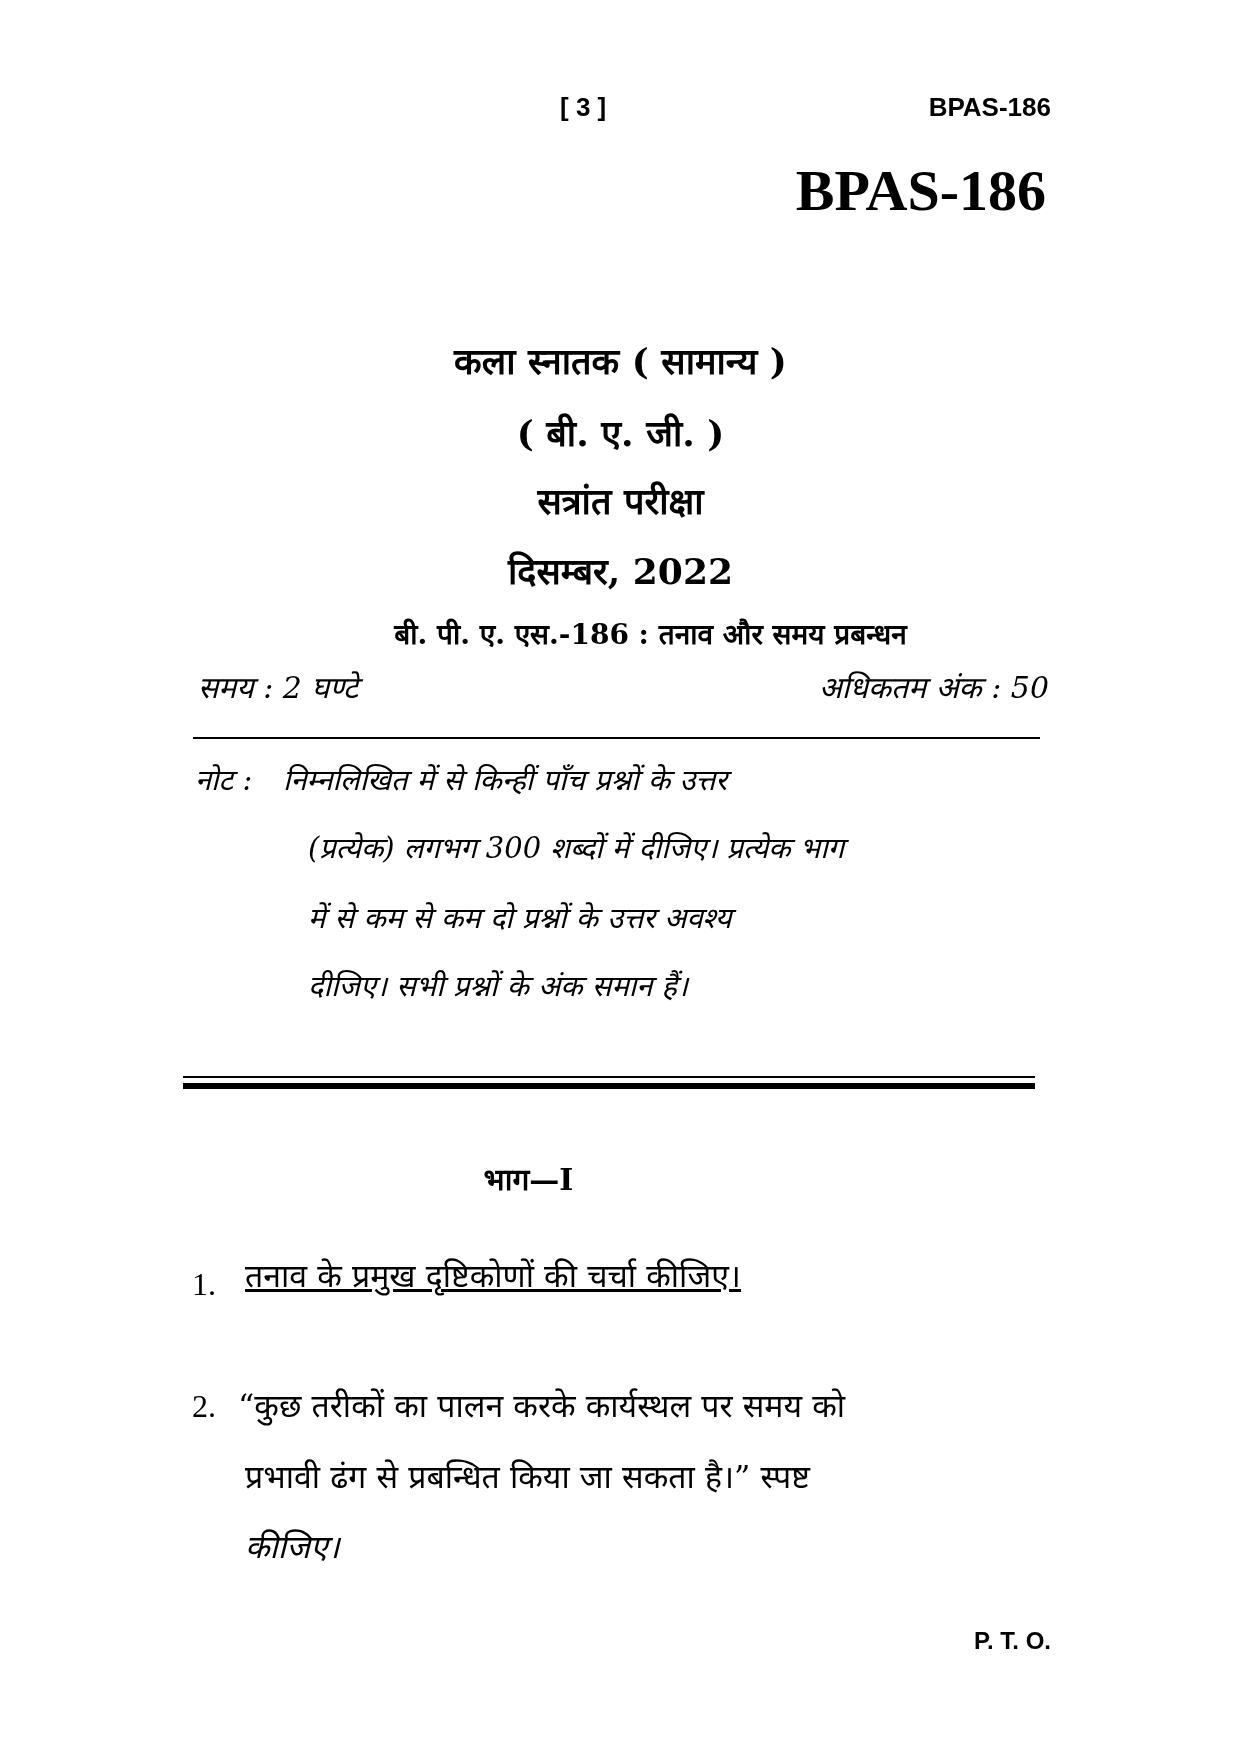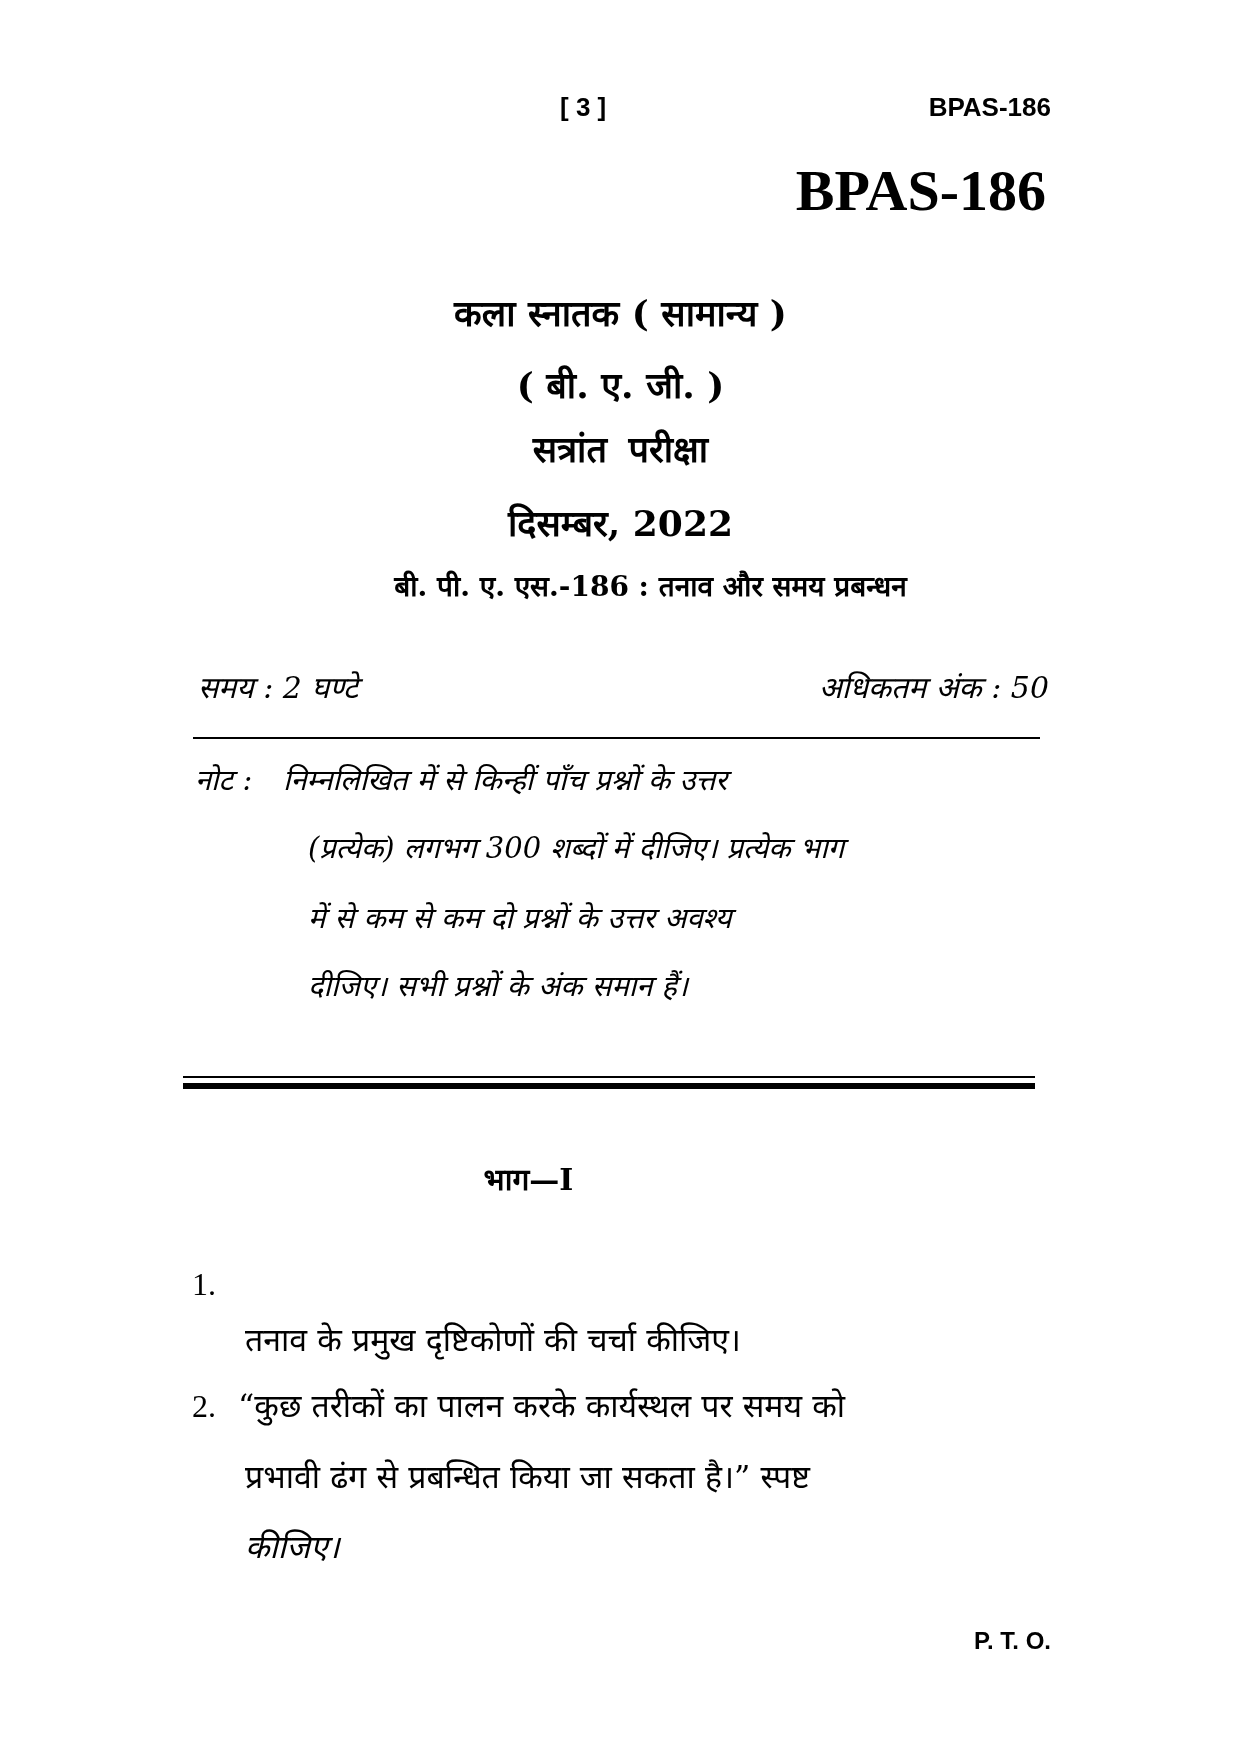--- a/index.html
+++ b/index.html
@@ -36,24 +36,25 @@
       font-family: "Liberation Serif", serif;
       font-weight: bold;
       font-size: 58px;
       line-height: 66px;
     }
     .center-line {
       left: 0; width: 1241px;
       text-align: center;
       font-weight: bold;
       font-family: "DejaVu Serif", serif;
+      margin-top: 48px;
     }
     .t1 { top: 290px; font-size: 36px; line-height: 46px; }
     .t2 { top: 362px; font-size: 36px; line-height: 46px; }
-    .t3 { top: 430px; font-size: 36px; line-height: 46px; font-family: Liberation Mono, monospace; }
+    .t3 { top: 430px; font-size: 36px; line-height: 46px; }
     .t4 { top: 500px; font-size: 36px; line-height: 46px; }
     .t5 { top: 568px; font-size: 28px; line-height: 38px; padding-left: 30px; }
 
     .time-label {
       left: 198px; top: 668px;
       font-style: italic;
       font-size: 30px; line-height: 40px;
     }
     .max-marks {
       right: 192px; top: 668px;
@@ -147,20 +148,20 @@
     <span>दीजिए। सभी प्रश्नों के अंक समान हैं।</span>
   </div>
 </div>
 
 <div class="abs rule-double-thin"></div>
 <div class="abs rule-double-thick"></div>
 
 <div class="abs section-heading">भाग—I</div>
 
 <div class="abs q-num" style="top:1262px;">1.</div>
-<div class="abs q-line" style="top:1318px;">तनाव के प्रमुख दृष्टिकोणों की चर्चा कीजिए।</div>
+<div class="abs q-line" style="top:1254px;text-decoration:underline;">तनाव के प्रमुख दृष्टिकोणों की चर्चा कीजिए।</div>
 
 <div class="abs q-num" style="top:1384px;">2.</div>
 <div class="abs q-line" style="top:1384px; left:238px;">“कुछ तरीकों का पालन करके कार्यस्थल पर समय को</div>
 <div class="abs q-line" style="top:1455px;">प्रभावी ढंग से प्रबन्धित किया जा सकता है।” स्पष्ट</div>
 <div class="abs q-line" style="top:1525px;font-style:italic;">कीजिए।</div>
 
 <div class="abs pto">P. T. O.</div>
 
 </body></html>

